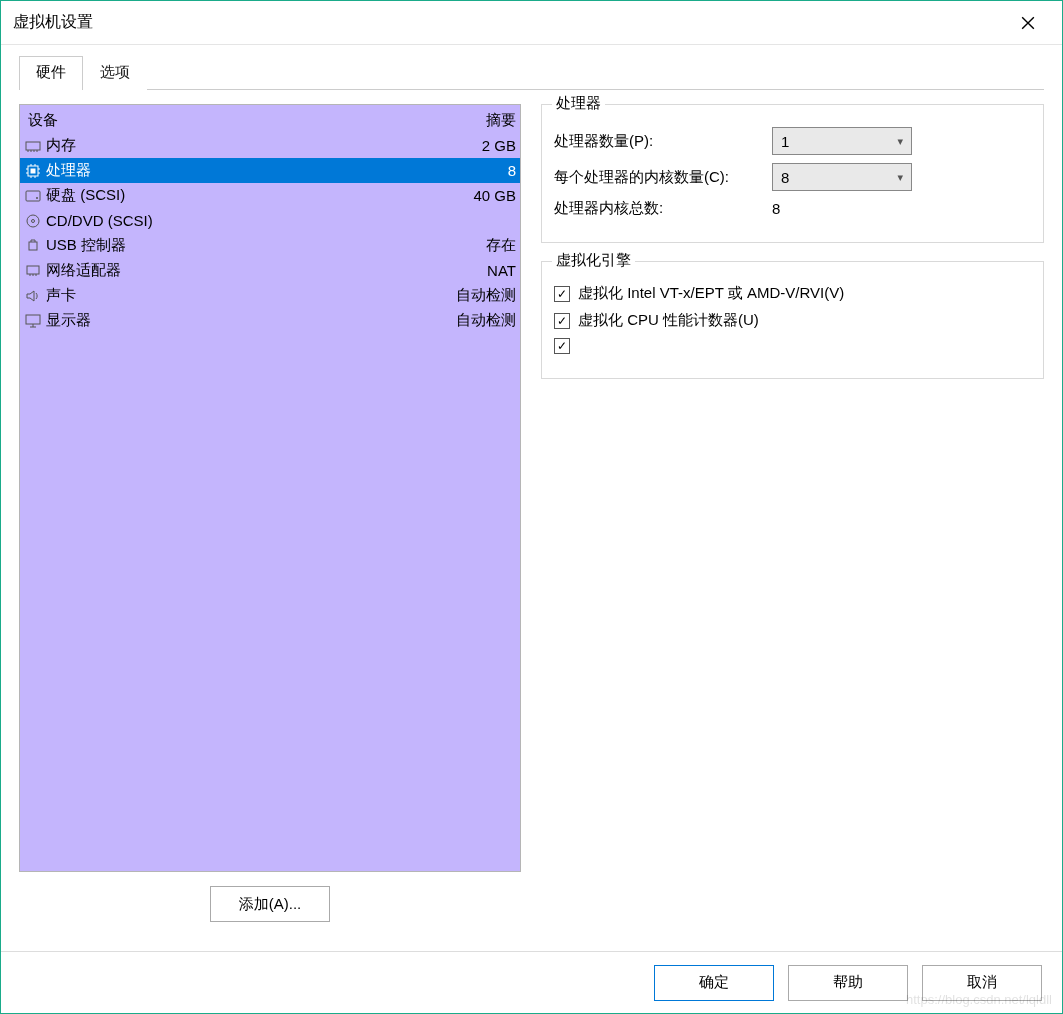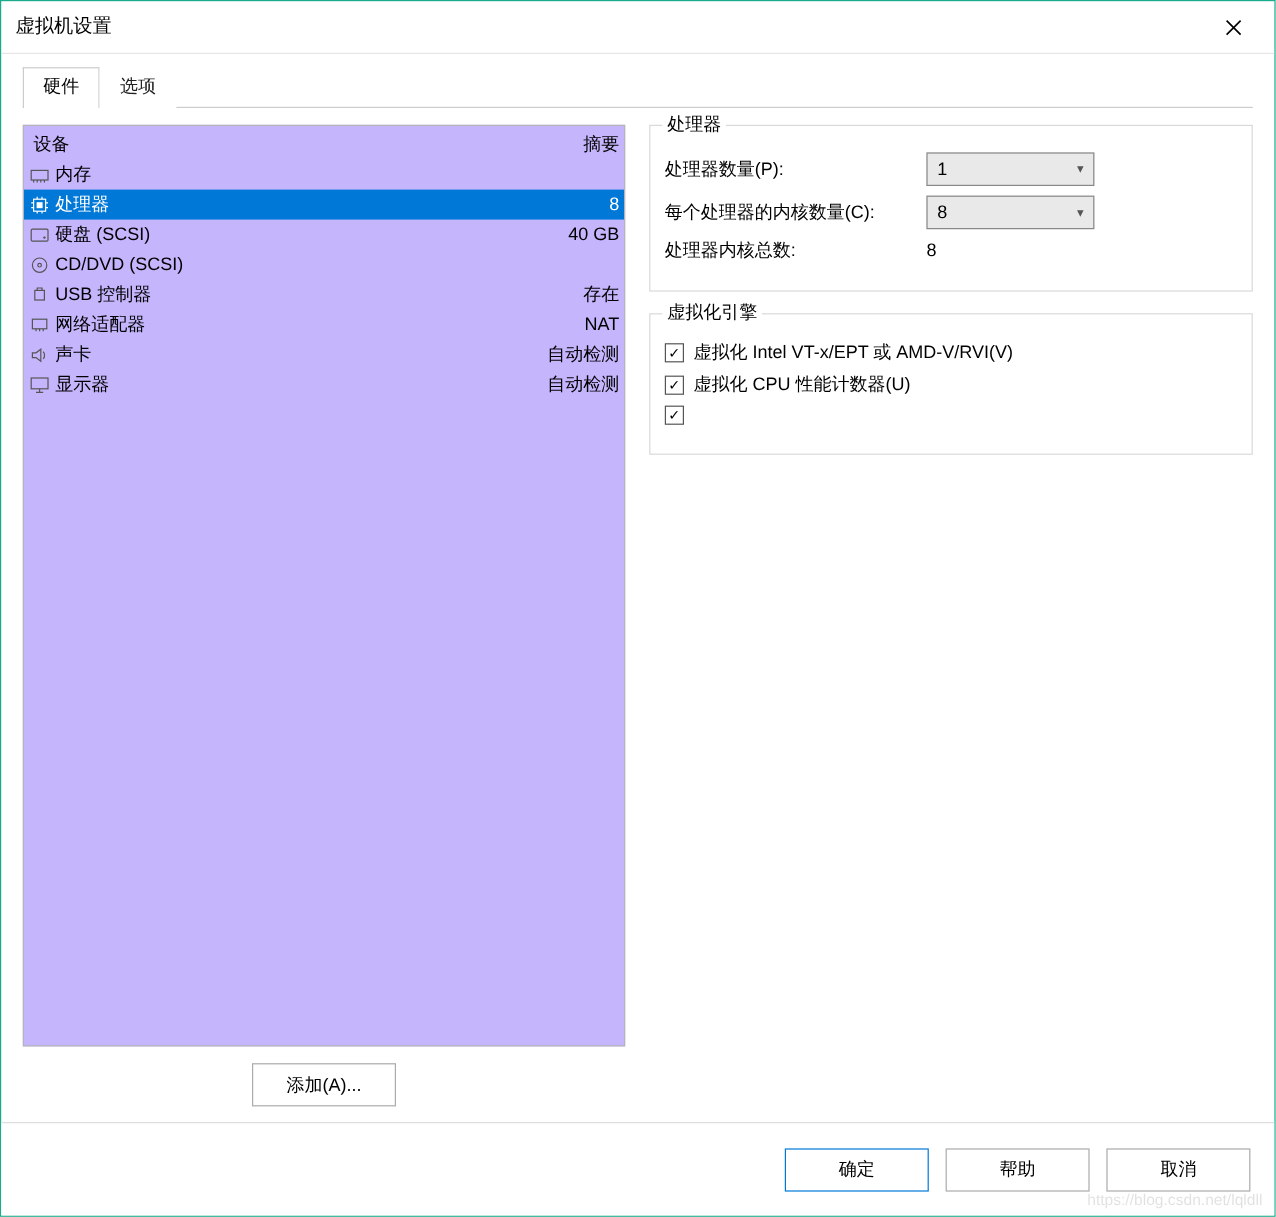--- a/index.html
+++ b/index.html
@@ -136,21 +136,21 @@
   border: 1px solid #555;
   display: inline-flex; align-items: center; justify-content: center;
   font-size: 12px; line-height: 1;
   cursor: pointer;
   background: #fff;
 }
 .bottom-bar {
   position: absolute;
   bottom: 0; left: 0; right: 0;
   border-top: 1px solid #ddd;
-  height: 78px;
+  height: 62px;
   display: flex;
   align-items: center;
   justify-content: flex-end;
   gap: 14px;
   padding: 0 20px;
   background: #fff;
 }
 .bottom-bar .btn { min-width: 120px; }
 .bottom-bar .btn.primary { border: 1px solid #0078d7; }
 .watermark {
@@ -190,20 +190,21 @@
         <div class="list-row">
           <div class="col-dev">
             <span class="ico">
               <svg viewBox="0 0 18 18">
                   <rect x="2" y="5" width="14" height="8" fill="none" stroke="#555"></rect>
                   <path d="M4 13v2 M7 13v2 M10 13v2 M13 13v2" stroke="#555"></path>
                 </svg>
             </span>
             <span>内存</span>
           </div>
+          <div class="col-sum">2 GB</div>
         </div>
 
         <div class="list-row selected">
           <div class="col-dev">
             <span class="ico">
               <svg viewBox="0 0 18 18">
                   <rect x="4" y="4" width="10" height="10" fill="none" stroke="#fff"></rect>
                   <rect x="6.5" y="6.5" width="5" height="5" fill="#fff"></rect>
                   <path d="M2 7h2M2 11h2M14 7h2M14 11h2M7 2v2M11 2v2M7 14v2M11 14v2" stroke="#fff"></path>
                 </svg>

